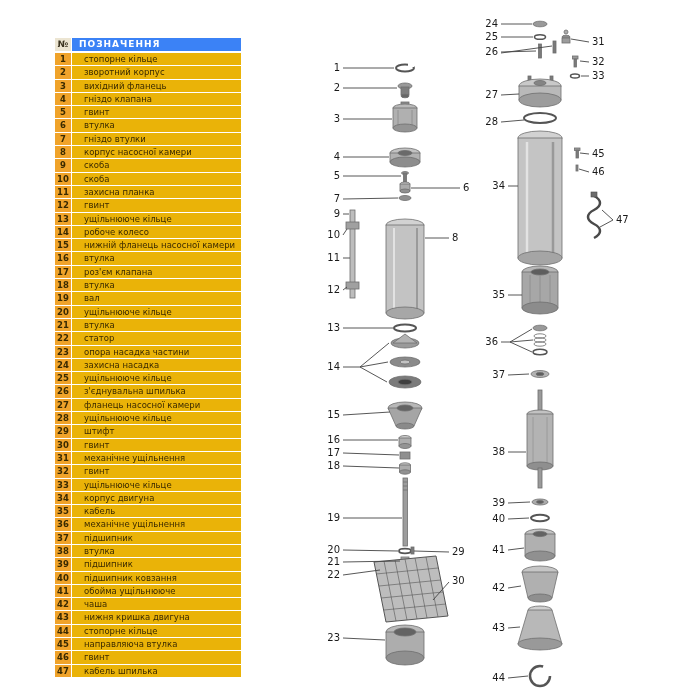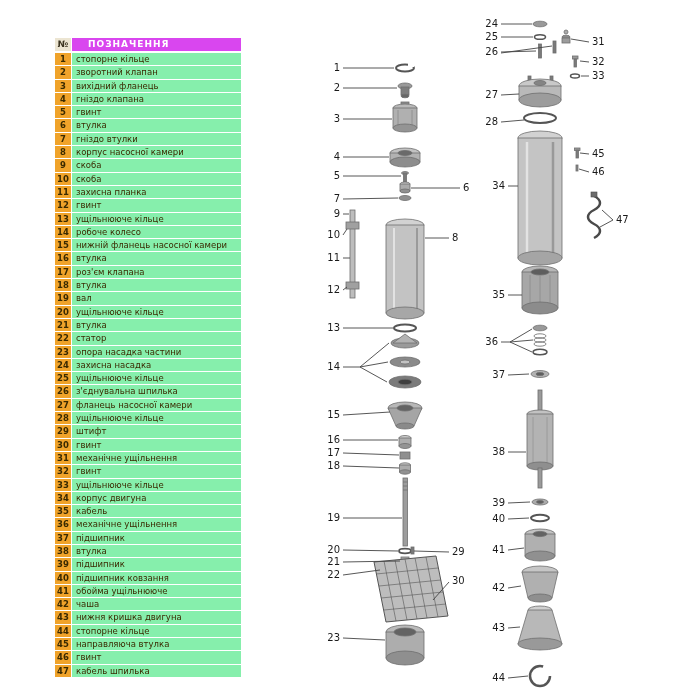--- a/index.html
+++ b/index.html
@@ -3,27 +3,27 @@
 <meta charset="utf-8">
 <style>
   html,body{margin:0;padding:0;background:#fff;}
   .page{position:relative;width:700px;height:700px;background:#ffffff;overflow:hidden;
         font-family:"DejaVu Sans",sans-serif;}
   
   .parts-table{position:absolute;left:55px;top:38px;width:186px;}
   .thead{display:flex;height:13px;margin-bottom:2px;}
   .th-no{width:16px;margin-right:1px;background:#ece5d2;color:#3a3320;
          font-size:9px;font-weight:bold;text-align:center;line-height:13px;}
-  .th-name{flex:1;background:#d946ef;color:#ffffff;font-size:9px;font-weight:bold;
-           letter-spacing:1px;line-height:13px;padding-left:16px;}
+  .th-name{flex:1;background:#3b82f6;color:#ffffff;font-size:9px;font-weight:bold;
+           letter-spacing:1px;line-height:13px;padding-left:7px;}
   .prow{display:flex;height:12.3px;margin-bottom:1px;}
   .pno{width:16px;margin-right:1px;background:#f0a32a;color:#3a2a00;
        font-size:8.5px;font-weight:bold;text-align:center;line-height:12.3px;}
-  .pname{flex:1;background:#86efac;color:#3a2a00;font-size:8.5px;
-         line-height:12.3px;padding-left:4px;white-space:nowrap;overflow:hidden;}
+  .pname{flex:1;background:#eab308;color:#3a2a00;font-size:8.5px;
+         line-height:12.3px;padding-left:12px;white-space:nowrap;overflow:hidden;}
   
   .diagram{position:absolute;left:300px;top:10px;}
   .lbl{font-family:"DejaVu Sans",sans-serif;font-size:10px;fill:#1a1a1a;}
   .lbl.end{text-anchor:end;}
   .leader{stroke:#444;stroke-width:0.9;fill:none;}
   .part{stroke:#6e6e6e;stroke-width:0.8;}
 </style>
 </head>
 <body>
 
@@ -34,21 +34,21 @@
       <div class="th-no">№</div>
       <div class="th-name">ПОЗНАЧЕННЯ</div>
     </div>
     <div id="parts-rows">
         <div class="prow">
           <div class="pno">1</div>
           <div class="pname">стопорне кільце</div>
         </div>
         <div class="prow">
           <div class="pno">2</div>
-          <div class="pname">зворотний клапан</div>
+          <div class="pname">зворотний корпус</div>
         </div>
         <div class="prow">
           <div class="pno">3</div>
           <div class="pname">вихідний фланець</div>
         </div>
         <div class="prow">
           <div class="pno">4</div>
           <div class="pname">гніздо клапана</div>
         </div>
         <div class="prow">

